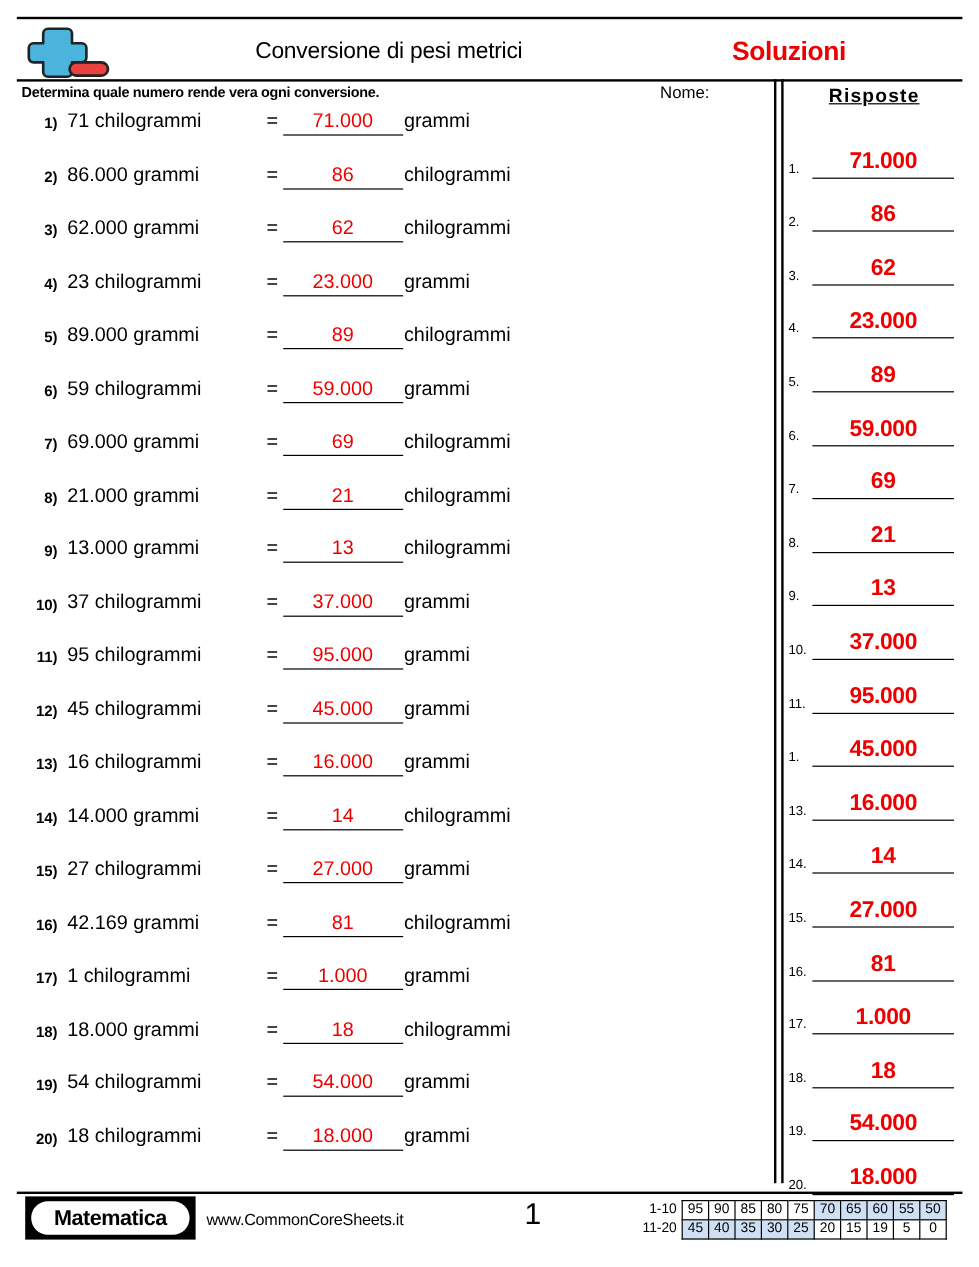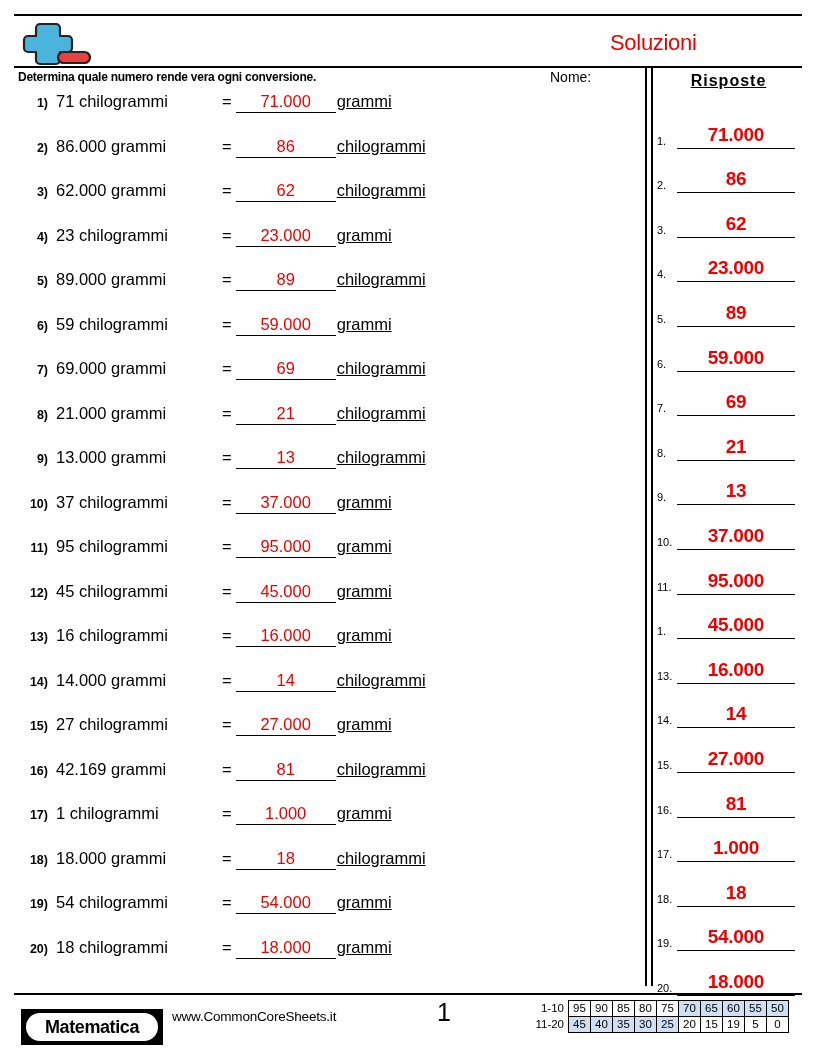--- a/index.html
+++ b/index.html
@@ -52,21 +52,21 @@
   #name-label {
     position: absolute;
     left: 536px; top: 22px;
     font-size: 14px;
     margin-top: 31px;
   }
   #name-value {
     position: absolute;
     left: 596px; top: 14px;
     font-size: 22px;
-    font-weight: normal;
+    font-weight: bold;
     color: #ee0000;
     letter-spacing: -0.3px;
   }
   .rule-header {
     position: absolute;
     left: 14px; top: 66px;
     width: 788px; height: 2px;
     background: #000;
   }
 
@@ -132,21 +132,20 @@
     width: 100px;
     border-bottom: 1.6px solid #000;
     text-align: center;
     color: #ee0000;
     font-size: 16.5px;
     padding-bottom: 1px;
   }
   .q-unit {
     display: inline-block;
     padding-left: 1px;
-    text-decoration: underline;
   }
 
   
   #answers {
     position: absolute;
     left: 655px; top: 66px;
     width: 147px;
   }
   #answers-title {
     position: absolute;
@@ -192,21 +191,21 @@
     width: 788px; height: 2px;
     background: #000;
   }
   #footer {
     position: absolute;
     left: 14px; top: 995px;
     width: 788px; height: 46px;
   }
   #brand {
     position: absolute;
-    left: 7px; top: 14px;
+    left: 7px; top: 2px;
     width: 142px; height: 36px;
     background: #000;
     display: flex;
     align-items: center;
     justify-content: center;
   }
   #brand-pill {
     width: 132px; height: 28px;
     background: #fff;
     border-radius: 14px;
@@ -267,20 +266,21 @@
 
   <div id="header">
 
     <div id="logo">
       <svg width="76" height="48" viewBox="0 0 76 48" xmlns="http://www.w3.org/2000/svg">
         <path d="M20 4 h16 a4 4 0 0 1 4 4 v8 h8 a4 4 0 0 1 4 4 v8 a4 4 0 0 1 -4 4 h-8 v8 a4 4 0 0 1 -4 4 h-16 a4 4 0 0 1 -4 -4 v-8 h-8 a4 4 0 0 1 -4 -4 v-8 a4 4 0 0 1 4 -4 h8 v-8 a4 4 0 0 1 4 -4 z" fill="#4bb4dd" stroke="#222222" stroke-width="2.2" stroke-linejoin="round"></path>
         <rect x="38" y="32" width="32" height="11" rx="5.5" fill="#e8413f" stroke="#222222" stroke-width="2.2"></rect>
       </svg>
     </div>
 
+    <div id="title">Conversione di pesi metrici</div>
     <div id="name-label">Nome:</div>
     <div id="name-value">Soluzioni</div>
   </div>
 
   <div class="rule-header"></div>
 
   <div id="instructions">Determina quale numero rende vera ogni conversione.</div>
 
   <div id="divider-outer"></div>
   <div id="divider-inner"></div>

